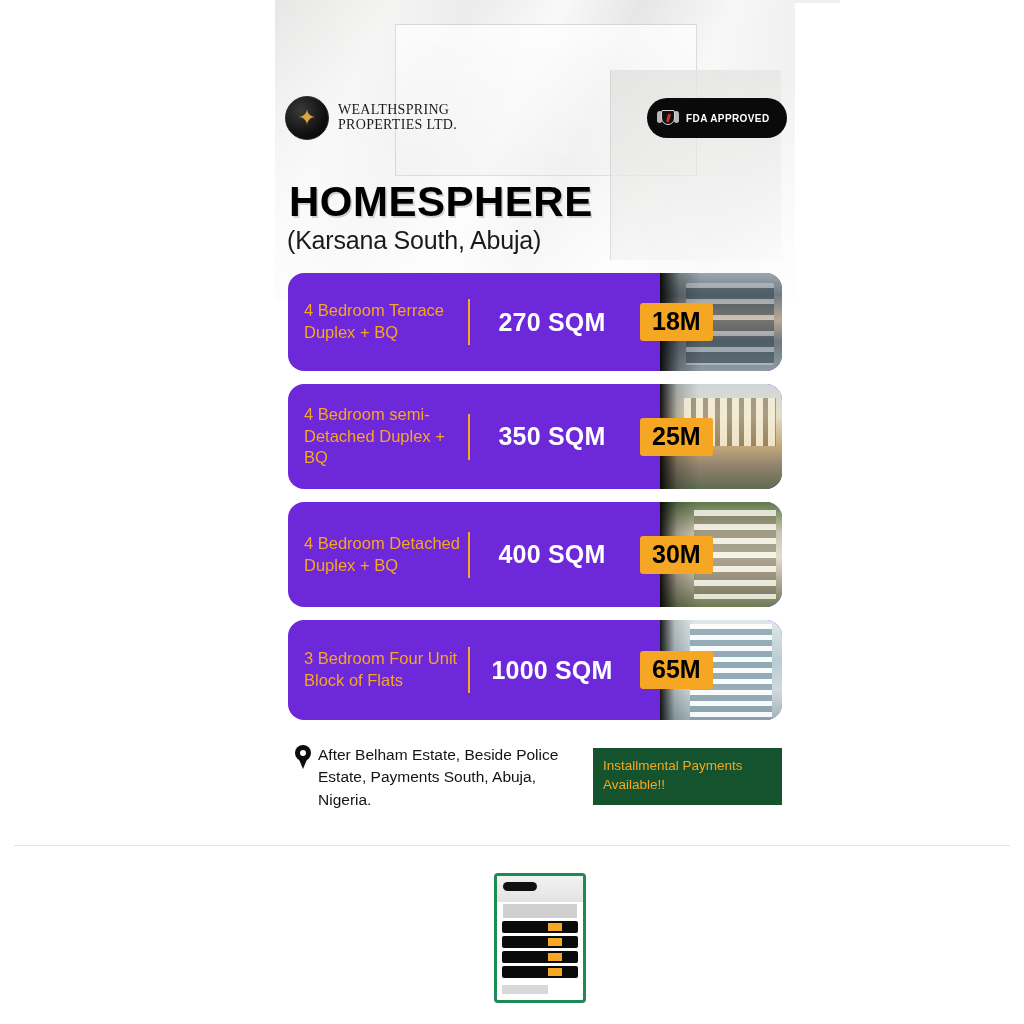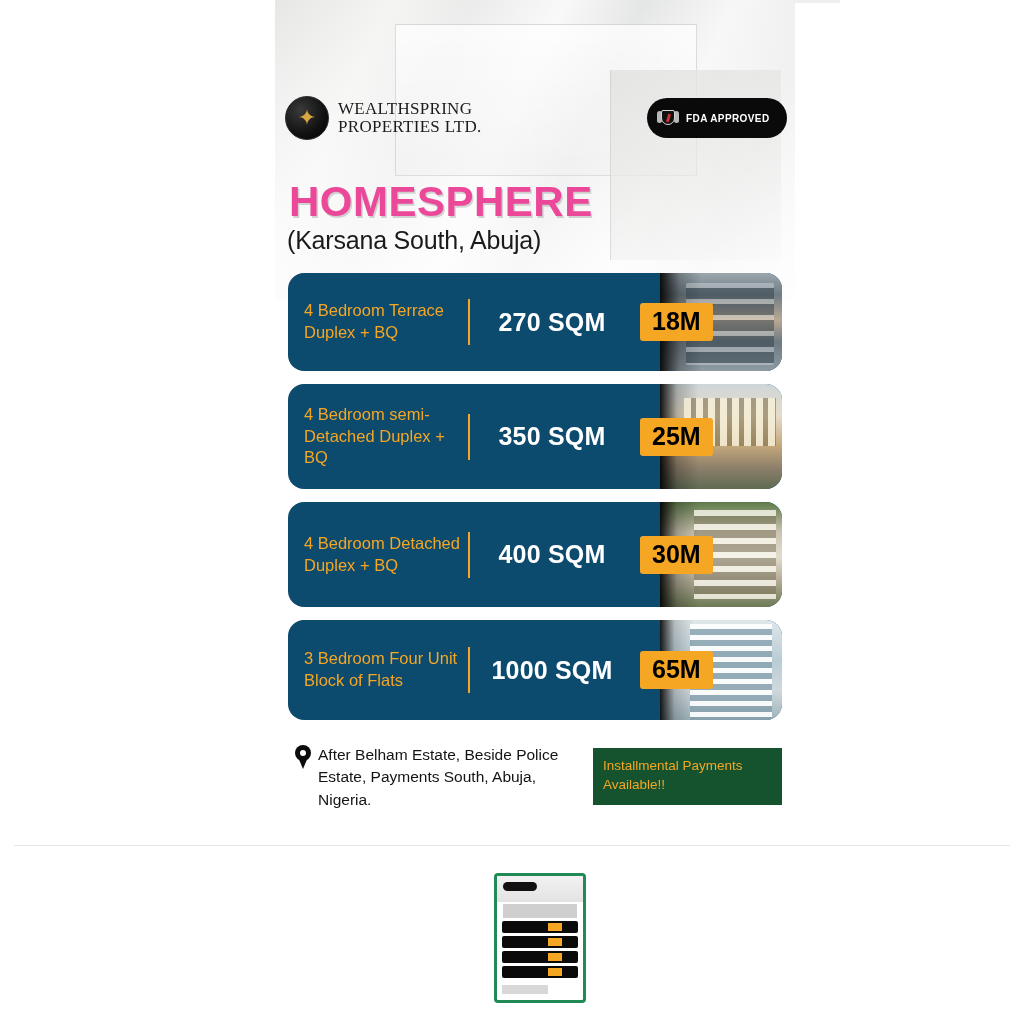--- a/index.html
+++ b/index.html
@@ -86,21 +86,21 @@
     line-height: 1;
     font-family: "Liberation Serif", serif;
   }
   .brand-text {
     display: flex;
     flex-direction: column;
     line-height: 1.06;
   }
   .brand-text .l1, .brand-text .l2 {
     font-family: "Liberation Serif", serif;
-    font-size: 17px;
+    font-size: 14px;
     letter-spacing: 0.3px;
     color: #1b1b1b;
     white-space: nowrap;
   }
 
   .fda-badge {
     position: absolute;
     right: 8px; top: 10px;
     height: 40px;
     min-width: 140px;
@@ -150,21 +150,21 @@
   }
 
   
   .title {
     position: absolute;
     left: 14px;
     top: 178px;
     font-size: 42px;
     font-weight: bold;
     letter-spacing: 0.5px;
-    color: #ec4899;
+    color: #000000;
     text-shadow: 1.5px 1.5px 0 rgba(0,0,0,0.16);
   }
   .subtitle {
     position: absolute;
     left: 12px;
     top: 226px;
     font-size: 25px;
     color: #1a1a1a;
     letter-spacing: -0.2px;
   }
@@ -172,21 +172,21 @@
   
   .rows {
     position: absolute;
     left: 13px;
     top: 273px;
     width: 494px;
   }
   .row {
     position: relative;
     width: 494px;
-    background: #0c4a6e;
+    background: #6d28d9;
     border-radius: 16px;
     margin-bottom: 13px;
     overflow: hidden;
     display: flex;
     align-items: center;
   }
   .row-1 { height: 98px; }
   .row-2 { height: 105px; }
   .row-3 { height: 105px; }
   .row-4 { height: 100px; }

